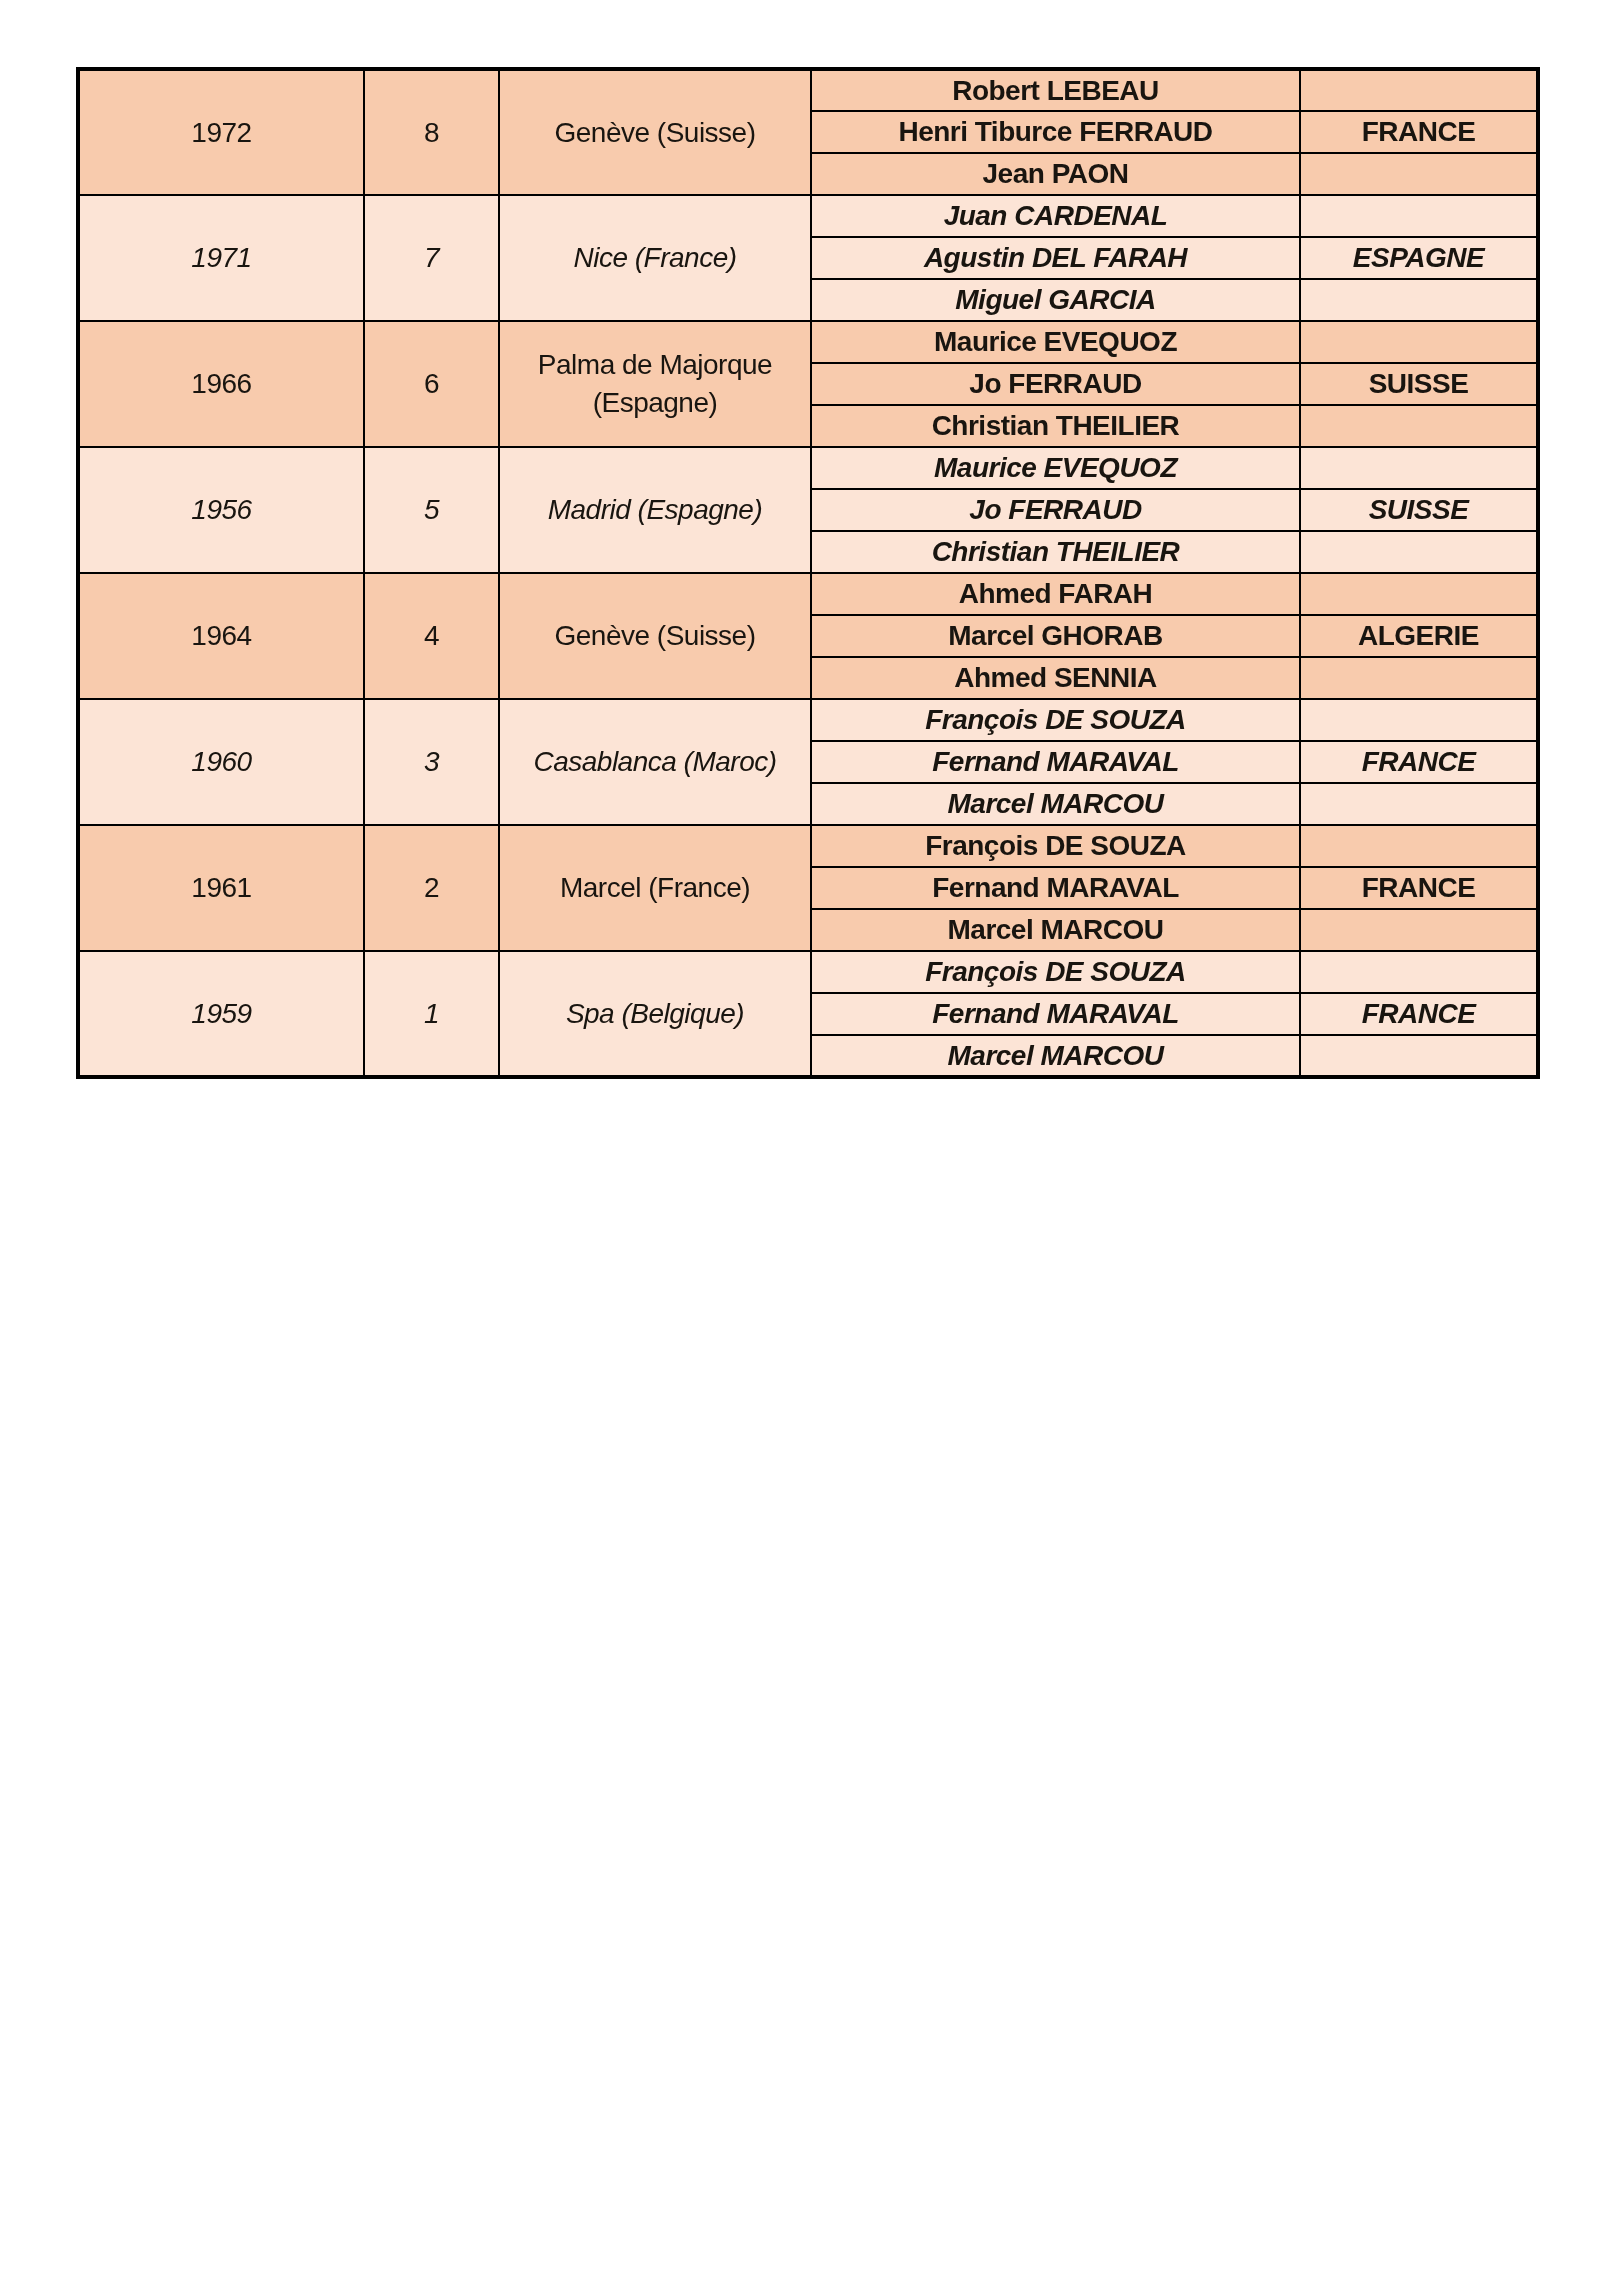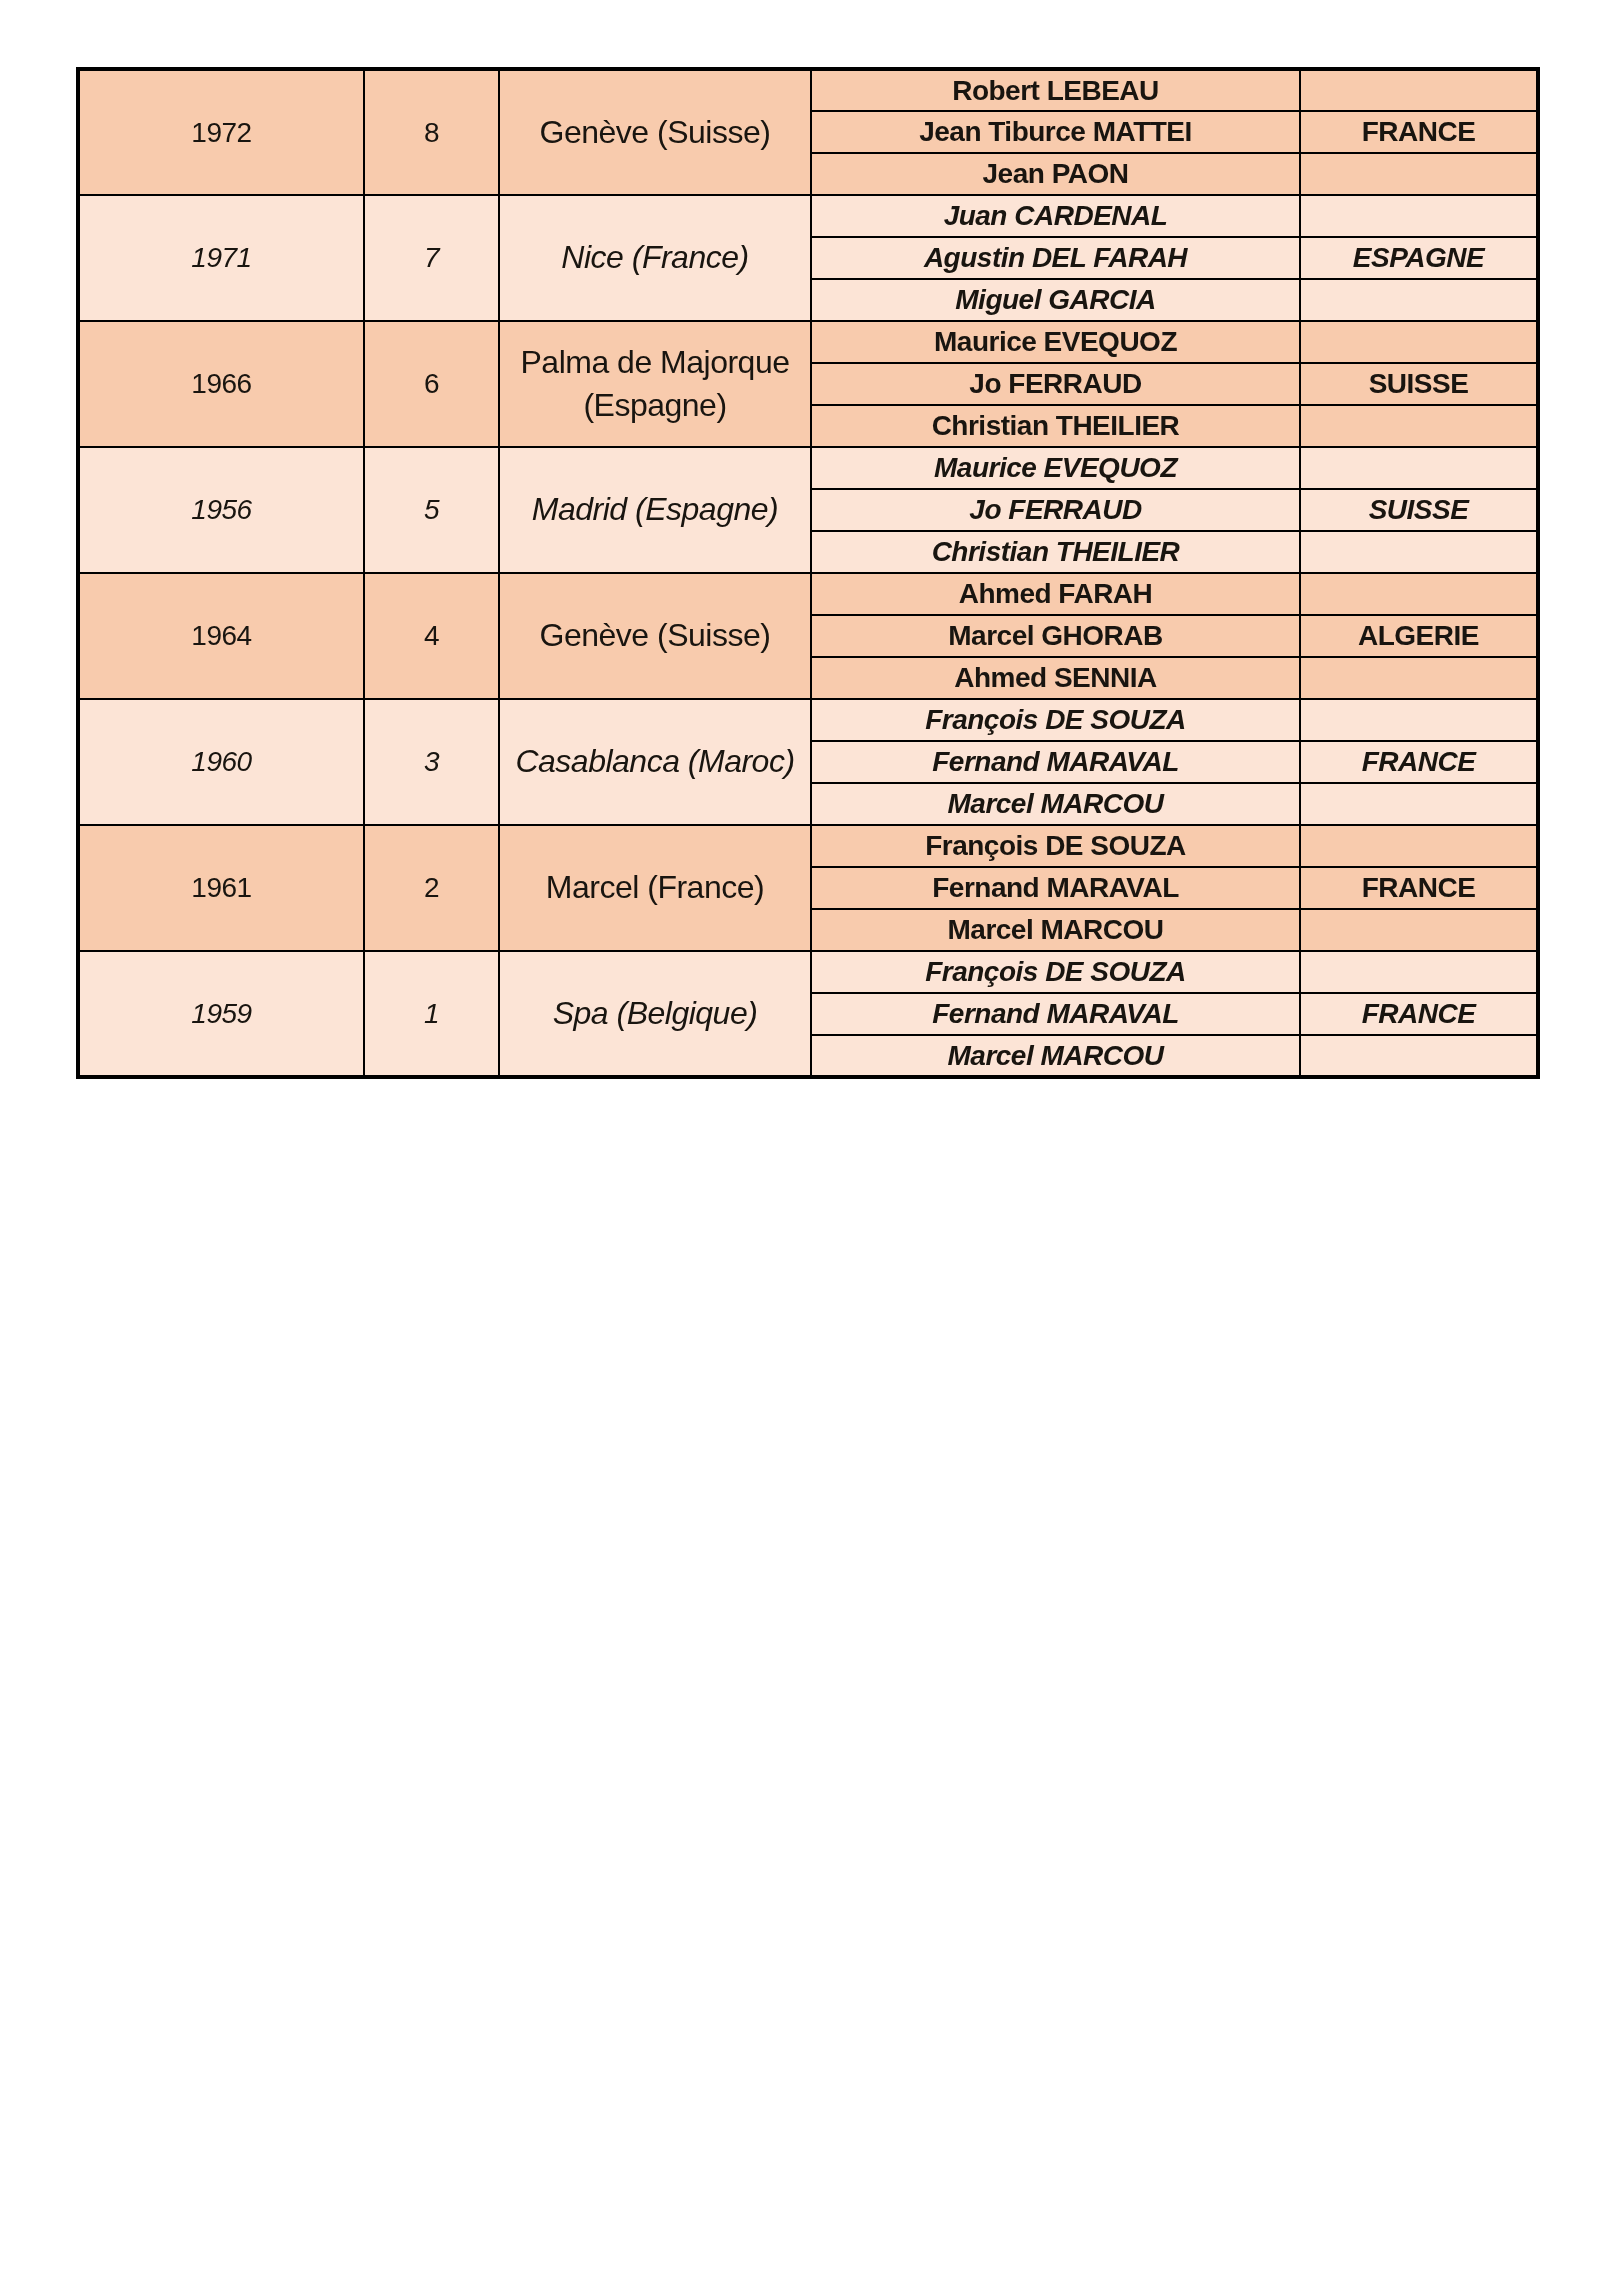--- a/index.html
+++ b/index.html
@@ -36,21 +36,21 @@
   table.palmares tr {
     height: 42px;
   }
   tbody.dark td  { background: #f8cbad; margin-top: 32px; }
   tbody.light td { background: #fce4d6; font-style: italic; }
   td.year-cell, td.number-cell {
     font-size: 28px;
     font-weight: 400;
   }
   td.location-cell {
-    font-size: 32px;
+    font-size: 28px;
     font-weight: 400;
     line-height: 1.35;
   }
   td.name-cell, td.country-cell {
     font-size: 28px;
     font-weight: 700;
   }
 </style>
 </head>
 <body>
@@ -67,21 +67,21 @@
 
     <tbody class="dark">
       <tr>
         <td class="year-cell" rowspan="3">1972</td>
         <td class="number-cell" rowspan="3">8</td>
         <td class="location-cell" rowspan="3">Genève (Suisse)</td>
         <td class="name-cell">Robert LEBEAU</td>
         <td class="country-cell"></td>
       </tr>
       <tr>
-        <td class="name-cell">Jean Tiburce MATTEI</td>
+        <td class="name-cell">Henri Tiburce FERRAUD</td>
         <td class="country-cell">FRANCE</td>
       </tr>
       <tr>
         <td class="name-cell">Jean PAON</td>
         <td class="country-cell"></td>
       </tr>
     </tbody>
 
     <tbody class="light">
       <tr>

